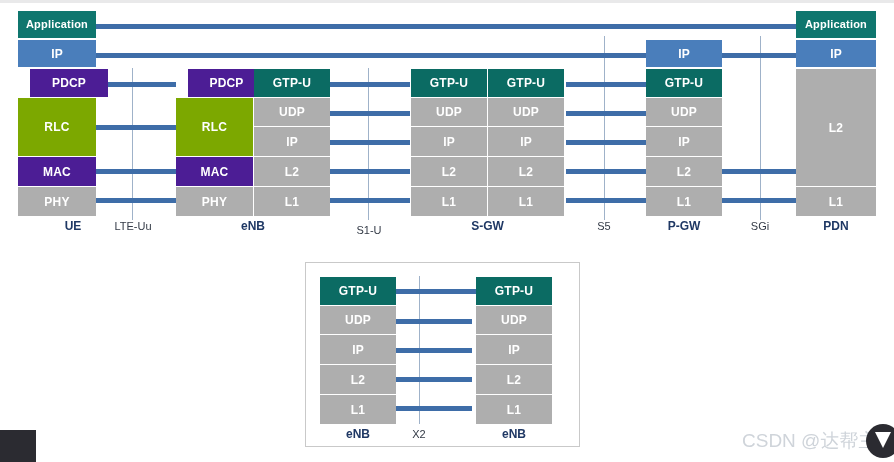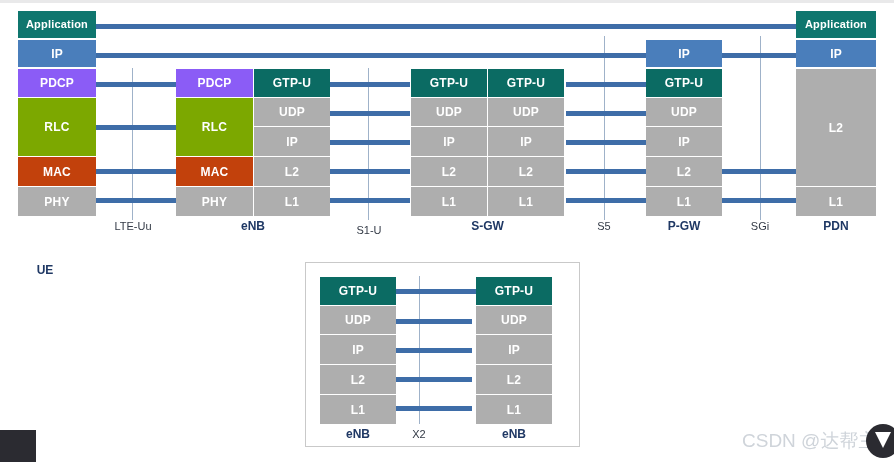--- a/index.html
+++ b/index.html
@@ -16,23 +16,23 @@
     display:flex;align-items:center;justify-content:center;
     color:#ffffff;font-weight:bold;
     letter-spacing:.2px;
     box-sizing:border-box;
     text-align:center;
     line-height:1;
     white-space:nowrap;
   }
   .c-app   {background:#0f766e;}
   .c-ip    {background:#4A7EBB;}
-  .c-pdcp  {background:#8b5cf6;}
+  .c-pdcp  {background:#4c1d95;margin-left:12px;}
   .c-rlc   {background:#7CA800;}
-  .c-mac   {background:#c2410c;}
+  .c-mac   {background:#4c1d95;}
   .c-gray  {background:#AEAEAE;}
   .c-gtpu  {background:#0B6B63;}
 
   
   .link{
     position:absolute;background:#3E6DA8;height:5px;
   }
   
   .vline{
     position:absolute;width:1px;background:#9FB2C9;
@@ -156,21 +156,21 @@
   <div class="box c-gray" style="left:646px;top:98px;width:76px;height:28px;font-size:12px;">UDP</div>
   <div class="box c-gray" style="left:646px;top:127px;width:76px;height:29px;font-size:12px;">IP</div>
   <div class="box c-gray" style="left:646px;top:157px;width:76px;height:29px;font-size:12px;">L2</div>
   <div class="box c-gray" style="left:646px;top:187px;width:76px;height:29px;font-size:12px;">L1</div>
 
   <div class="box c-app" style="left:796px;top:11px;width:80px;height:27px;font-size:11px;">Application</div>
   <div class="box c-ip" style="left:796px;top:40px;width:80px;height:27px;font-size:12px;">IP</div>
   <div class="box c-gray" style="left:796px;top:69px;width:80px;height:117px;font-size:12px;">L2</div>
   <div class="box c-gray" style="left:796px;top:187px;width:80px;height:29px;font-size:12px;">L1</div>
 
-  <div class="node-label" style="left:6px;top:219px;width:78px;margin-top:44px;">UE</div>
+  <div class="node-label" style="left:34px;top:219px;width:78px;">UE</div>
   <div class="iface-label" style="left:98px;top:220px;width:70px;">LTE-Uu</div>
   <div class="node-label" style="left:176px;top:219px;width:154px;">eNB</div>
   <div class="iface-label" style="left:338px;top:224px;width:62px;">S1-U</div>
   <div class="node-label" style="left:411px;top:219px;width:153px;">S-GW</div>
   <div class="iface-label" style="left:576px;top:220px;width:56px;">S5</div>
   <div class="node-label" style="left:646px;top:219px;width:76px;">P-GW</div>
   <div class="iface-label" style="left:732px;top:220px;width:56px;">SGi</div>
   <div class="node-label" style="left:796px;top:219px;width:80px;">PDN</div>
 
   <div id="x2-frame">

